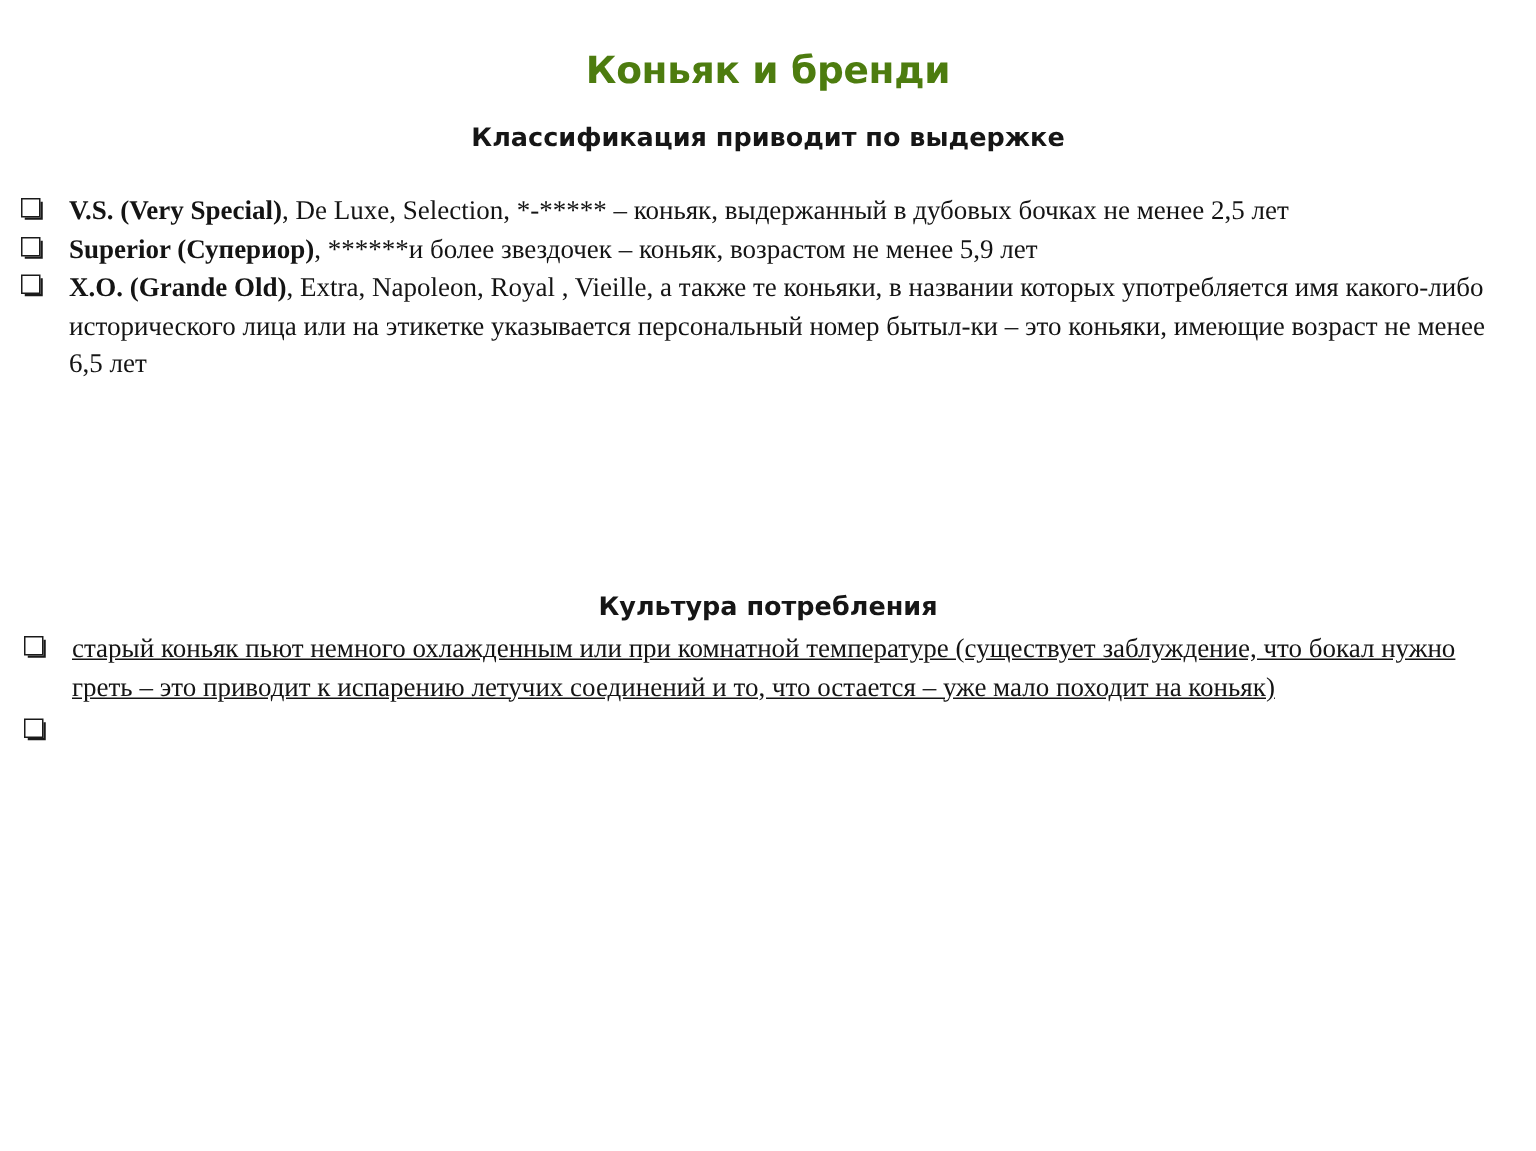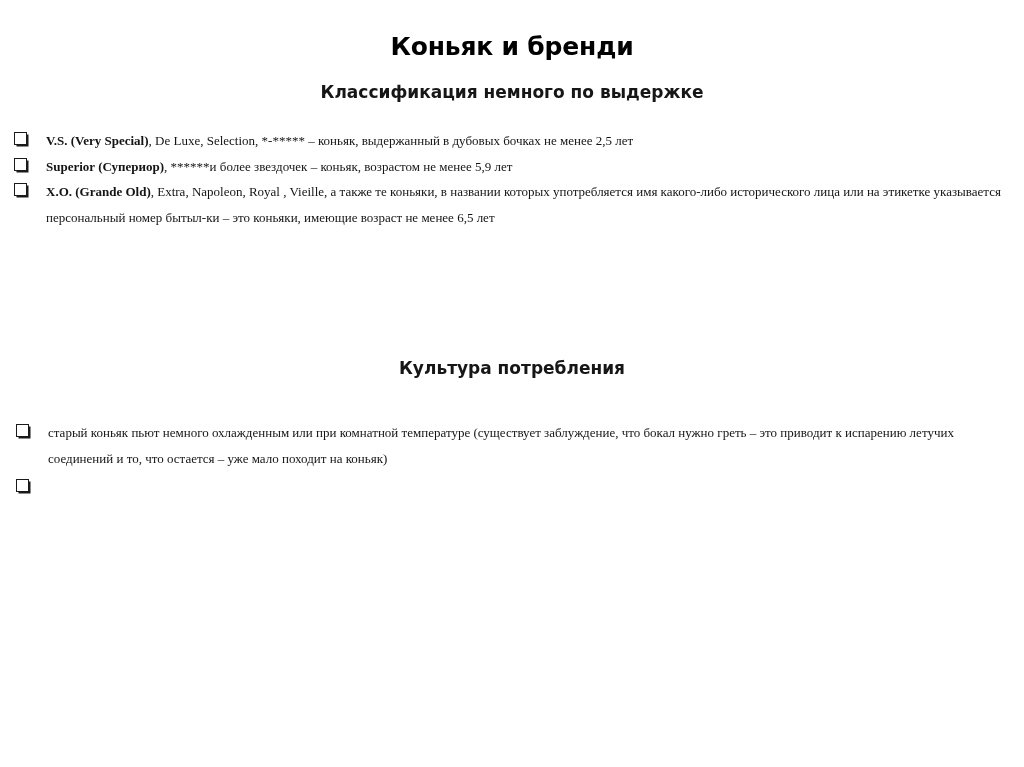--- a/index.html
+++ b/index.html
@@ -28,21 +28,21 @@
   
   .title {
     font-family: "DejaVu Sans", "Liberation Sans", sans-serif;
     font-weight: bold;
     font-size: 25px;
     text-align: center;
     letter-spacing: -0.2px;
     margin: 0;
     padding-top: 33px;
     line-height: 1.1;
-    color: #000000;
+    color: #4d7c0f;
   }
   .subtitle {
     font-family: "DejaVu Sans", "Liberation Sans", sans-serif;
     font-weight: bold;
     font-size: 17px;
     text-align: center;
     margin: 0;
     padding-top: 22px;
     line-height: 1.1;
     color: #161616;
@@ -59,21 +59,21 @@
 
   
   .list {
     margin: 0;
     padding: 0;
     list-style: none;
   }
 
   .list-item {
     position: relative;
-    font-size: 13px;
+    font-size: 18px;
     line-height: 25.5px;
     color: #141414;
     text-align: left;
   }
 
   .bullet {
     position: absolute;
     top: 4px;
     width: 13px;
     height: 13px;
@@ -102,44 +102,45 @@
   .group-culture {
     position: absolute;
     left: 0;
     top: 420px;
     width: 1024px;
   }
   .group-culture .list-item {
     padding-left: 48px;
     padding-right: 30px;
     margin-bottom: 4px;
+    text-decoration: underline;
   }
   .group-culture .bullet {
     left: 16px;
   }
 
   .heading-culture {
     position: absolute;
     left: 0;
-    top: 359px;
+    top: 396px;
     width: 1024px;
   }
 
   b, .b {
     font-weight: bold;
   }
 </style>
 </head>
 <body>
 
 <div class="slide">
 
   <h1 class="title">Коньяк и бренди</h1>
 
-  <h2 class="subtitle">Классификация немного по выдержке</h2>
+  <h2 class="subtitle">Классификация приводит по выдержке</h2>
 
   <ul class="list group-classification">
     <li class="list-item">
       <span class="bullet"></span>
       <b class="b">V.S. (Very Special)</b><span>, De Luxe, Selection, *-***** – коньяк, выдержанный в дубовых бочках не менее 2,5 лет</span>
     </li>
     <li class="list-item">
       <span class="bullet"></span>
       <b class="b">Superior (Супериор)</b><span>, ******и более звездочек – коньяк, возрастом не менее 5,9 лет</span>
     </li>

